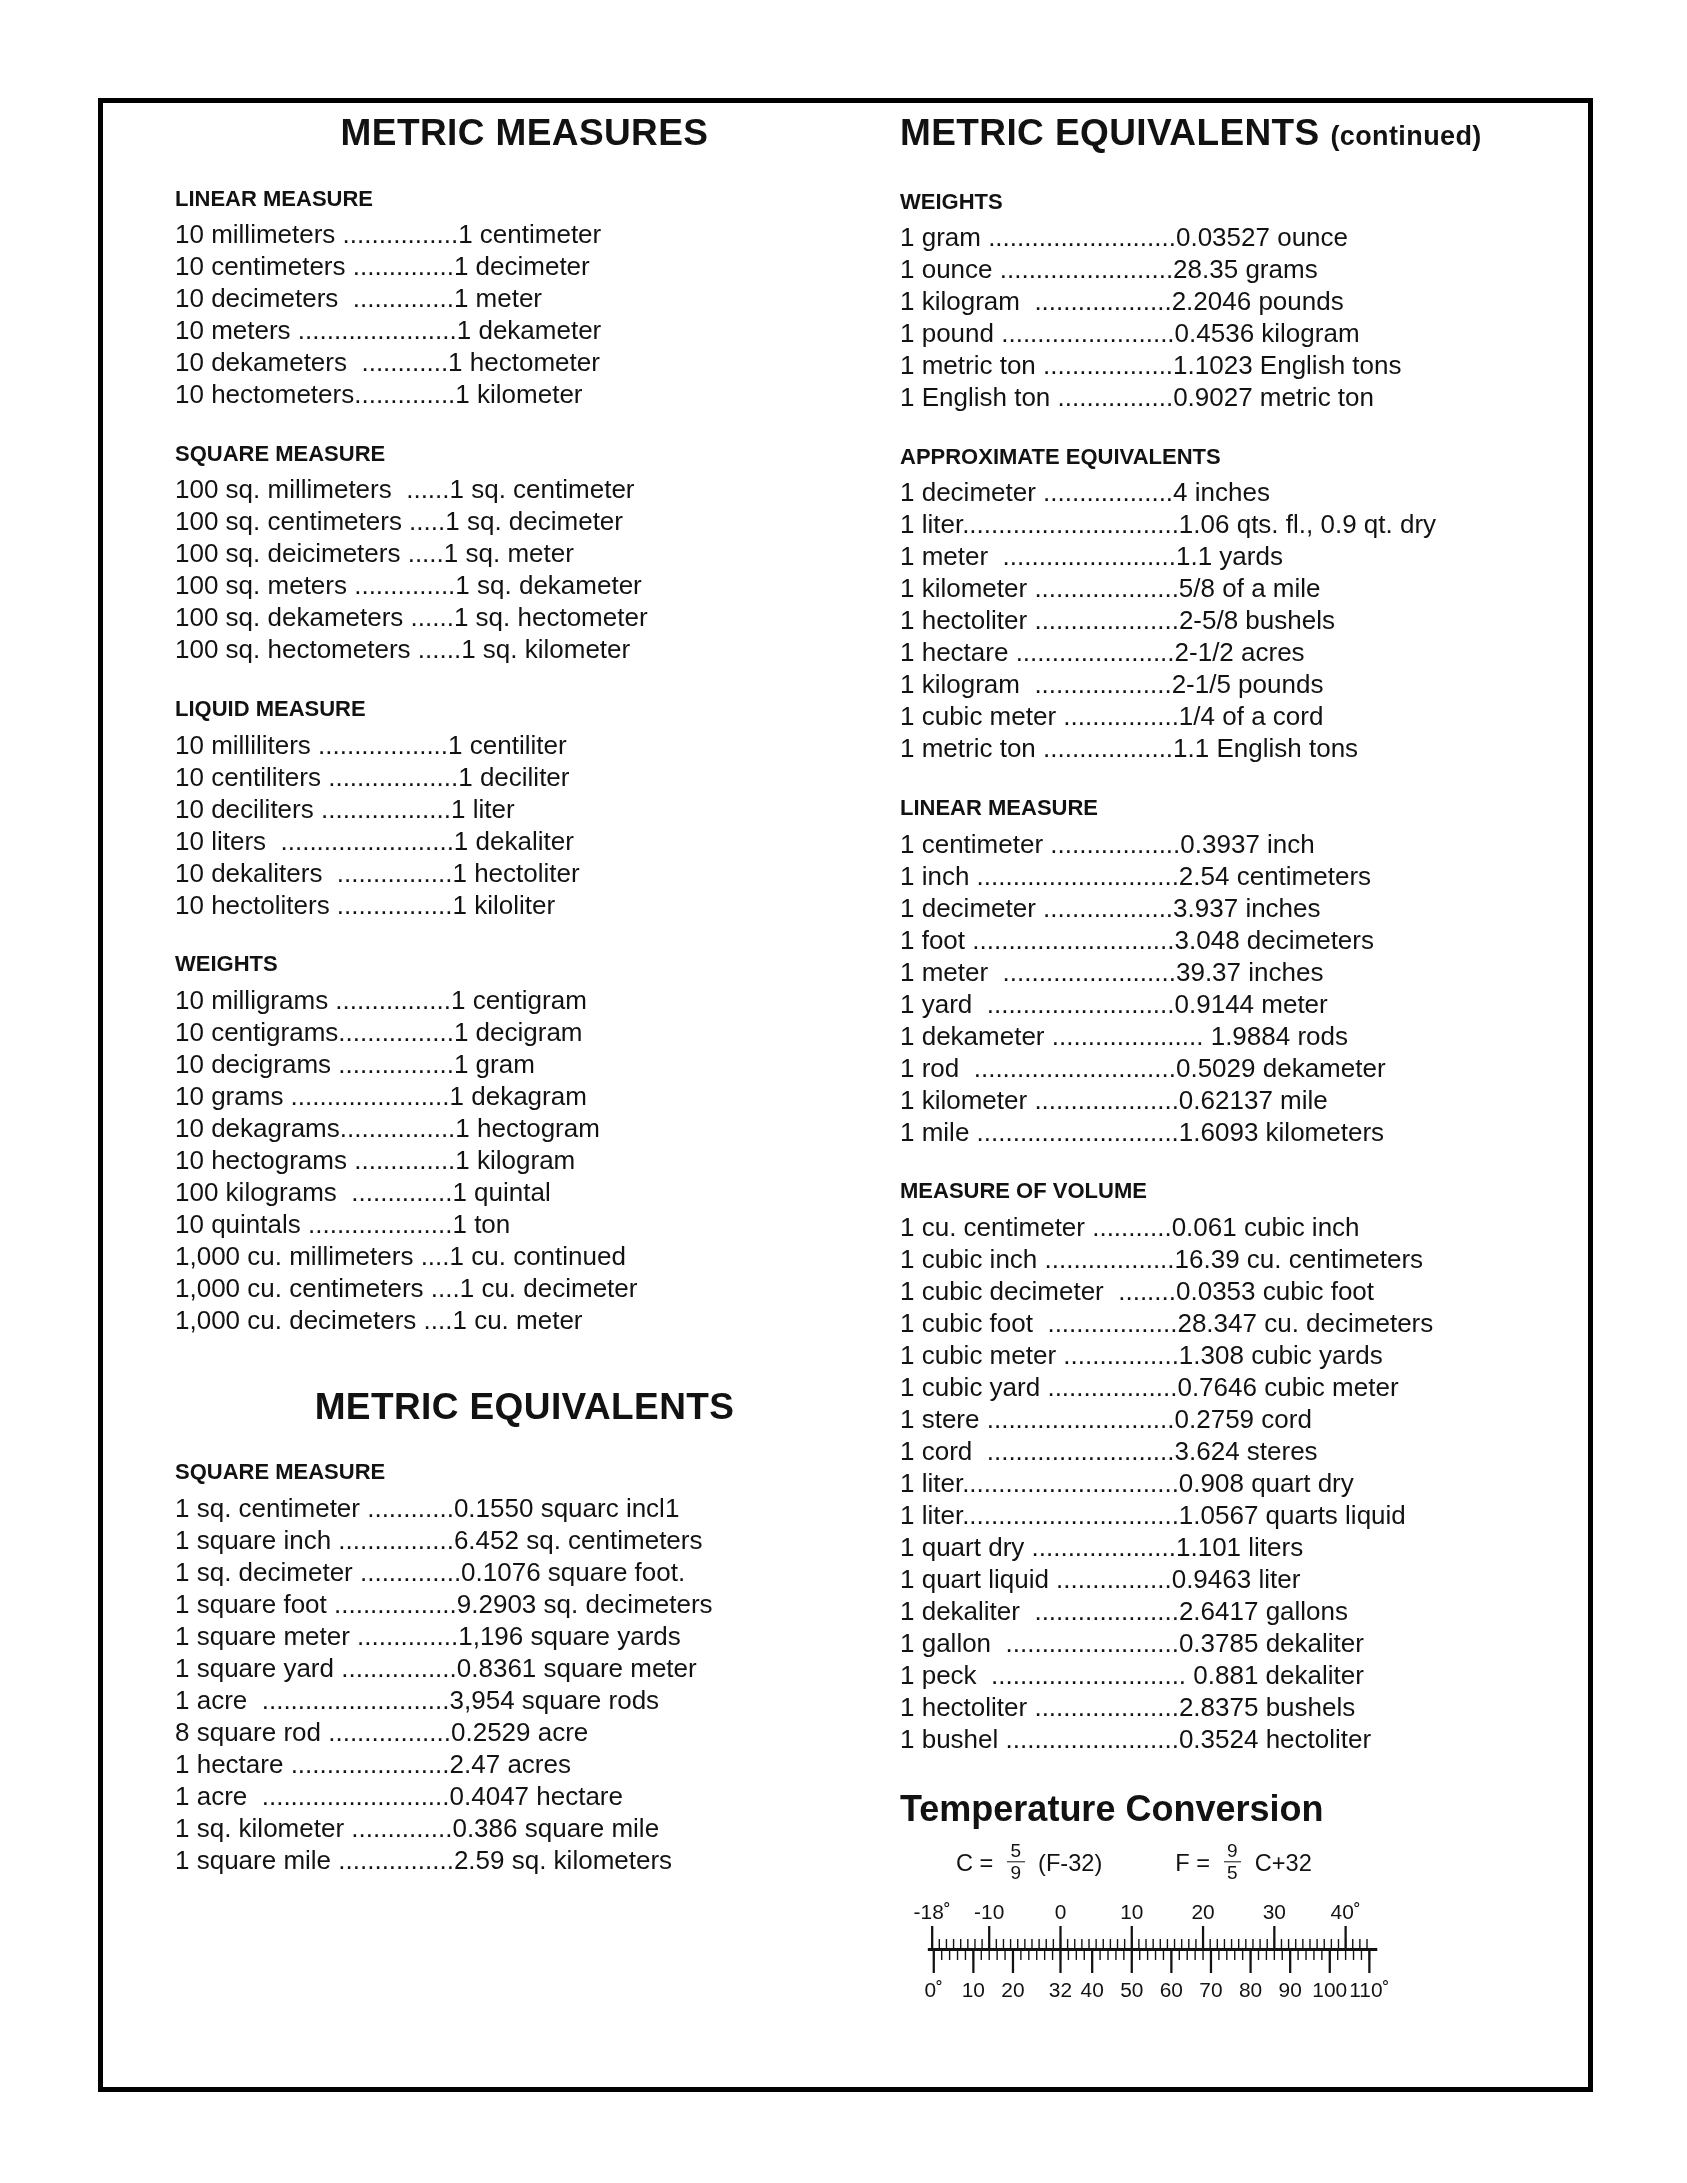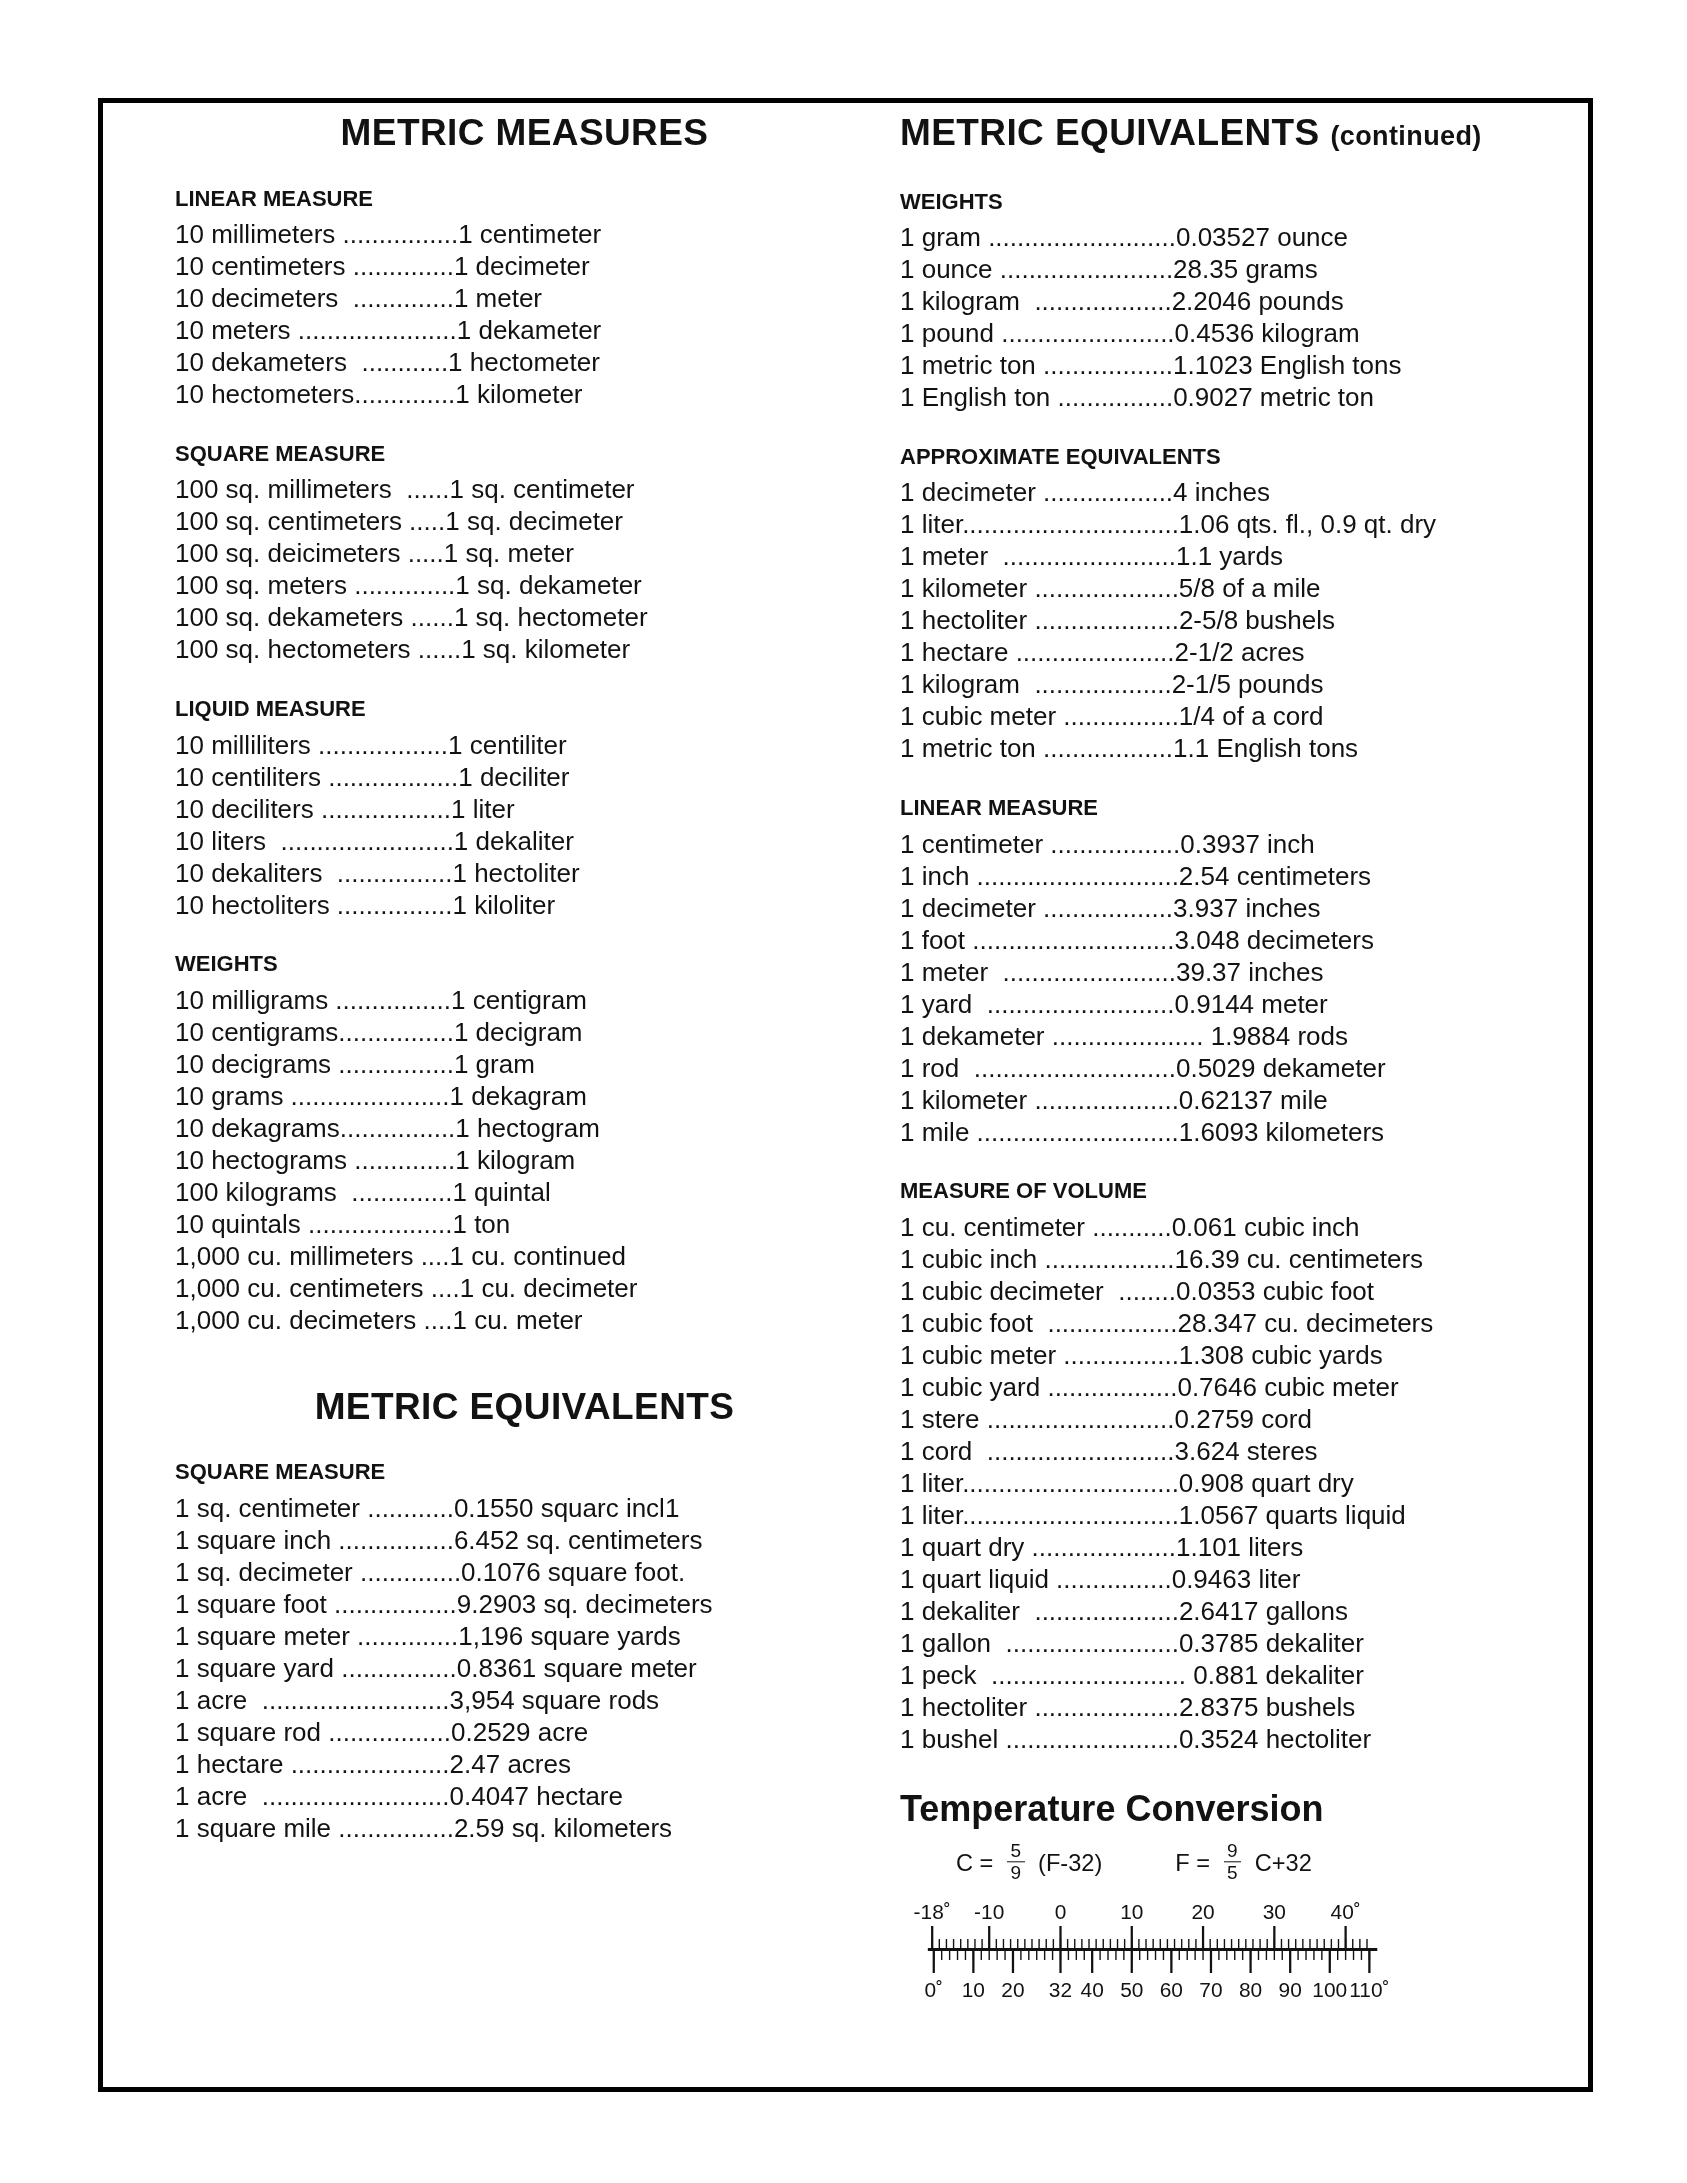--- a/index.html
+++ b/index.html
@@ -105,23 +105,24 @@
     <div class="big-title second">METRIC EQUIVALENTS</div>
     <div class="sec">
         <div class="sec-heading">SQUARE MEASURE</div>
         <div class="row">1 sq. centimeter ............0.1550 squarc incl1</div>
         <div class="row">1 square inch ................6.452 sq. centimeters</div>
         <div class="row">1 sq. decimeter ..............0.1076 square foot.</div>
         <div class="row">1 square foot .................9.2903 sq. decimeters</div>
         <div class="row">1 square meter ..............1,196 square yards</div>
         <div class="row">1 square yard ................0.8361 square meter</div>
         <div class="row">1 acre  ..........................3,954 square rods</div>
-        <div class="row">1 square rod .................0.2529 acre</div>
+        <div class="row">8 square rod .................0.2529 acre</div>
         <div class="row">1 hectare ......................2.47 acres</div>
         <div class="row">1 acre  ..........................0.4047 hectare</div>
+        <div class="row">1 sq. kilometer ..............0.386 square mile</div>
         <div class="row">1 square mile ................2.59 sq. kilometers</div>
       </div>
   </div>
 
   <div class="col col-right">
     <div class="big-title left-align"><span>METRIC EQUIVALENTS </span><span class="cont">(continued)</span></div>
 
     <div class="sec">
         <div class="sec-heading">WEIGHTS</div>
         <div class="row">1 gram ..........................0.03527 ounce</div>

